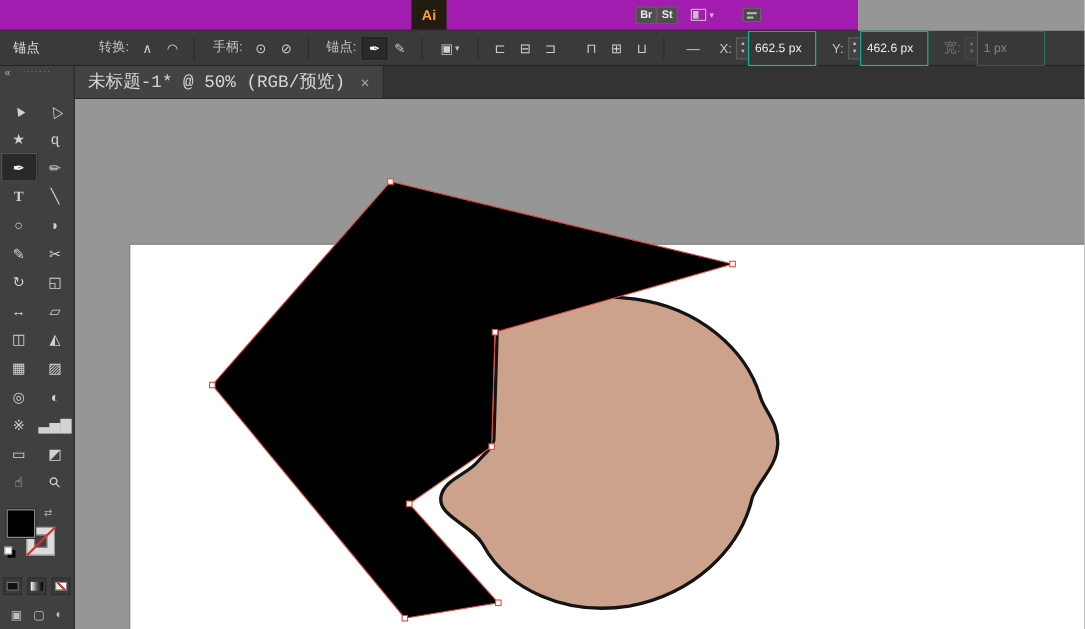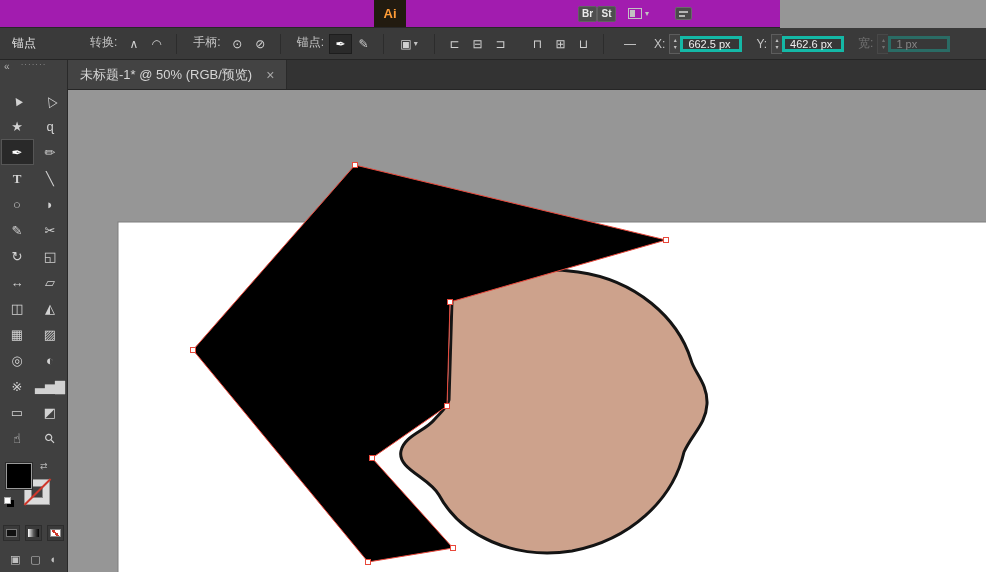--- a/index.html
+++ b/index.html
@@ -60,36 +60,36 @@
   .cb-aligns .gapleft { margin-left:14px; }
   .cb-dash { color:#cfcfcf; font-size:12px; margin:0 4px 0 12px; }
   .cb-field { display:inline-flex; align-items:center; margin-left:14px; }
   .cb-field-label { color:#c4c4c4; font-size:12px; margin-right:4px; }
   .stepper {
     width:11px; height:20px; background:#424242; border:1px solid #5d5d5d; border-right:none;
     display:inline-flex; flex-direction:column; align-items:center; justify-content:center;
   }
   .st { font-size:6px; line-height:7px; color:#c0c0c0; }
   .cb-value {
-    width:62px; height:16px; border:3px solid #14b8a6; background:#373737;
+    width:62px; height:32px; border:1px solid #14b8a6; background:#373737;
     color:#eeeeee; font-size:11px; display:inline-flex; align-items:center; padding:0 5px;
   }
   .cb-field.disabled { opacity:.4; }
 
   
   .tabbar {
     position:absolute; left:68px; top:60px; width:918px; height:30px;
     background:#333333; border-bottom:1px solid #262626;
     display:flex; align-items:stretch; z-index:4;
   }
   .doc-tab {
     background:#434343; border-right:1px solid #2a2a2a;
     display:flex; align-items:center; padding:0 12px; gap:14px;
   }
-  .tab-title { font-size:13px; color:#d6d6d6; }
+  .tab-title { font-size:16px; color:#d6d6d6;font-family:Liberation Mono, monospace; }
   .tab-close { font-size:14px; color:#a8a8a8; cursor:pointer; }
 
   
   .toolpanel {
     position:absolute; left:0; top:60px; width:68px; height:512px;
     background:#404040; border-right:1px solid #292929; z-index:4;
   }
   .panel-head { position:relative; height:15px; }
   .collapse { position:absolute; left:4px; top:1px; font-size:10px; color:#b3b3b3; cursor:pointer; }
   .grip { position:absolute; left:50%; transform:translateX(-50%); top:0; color:#8d8d8d; font-size:8px; letter-spacing:1px; }

